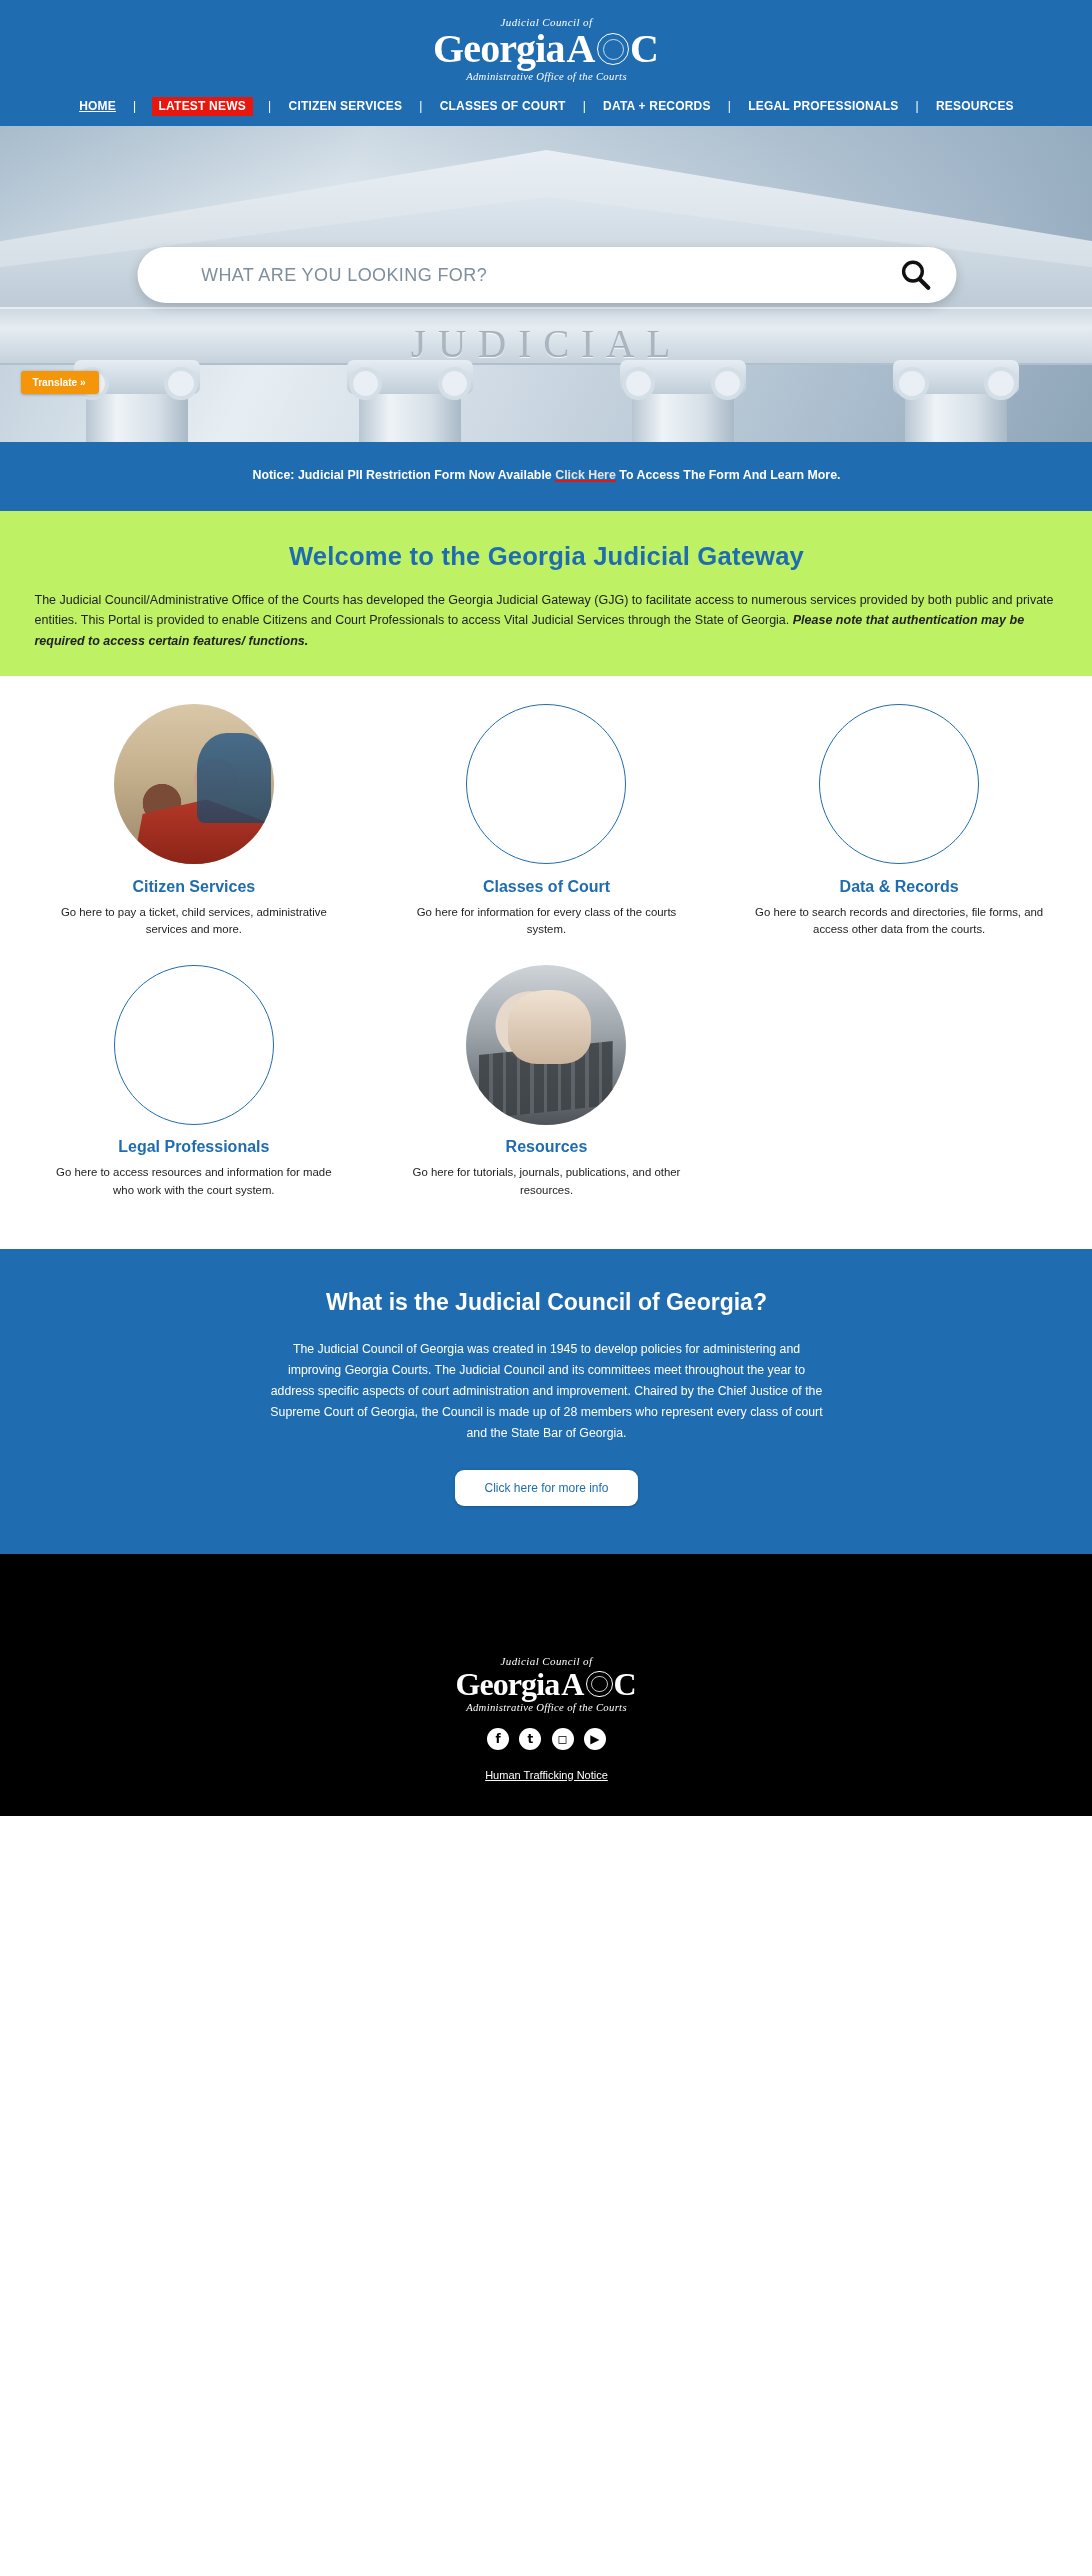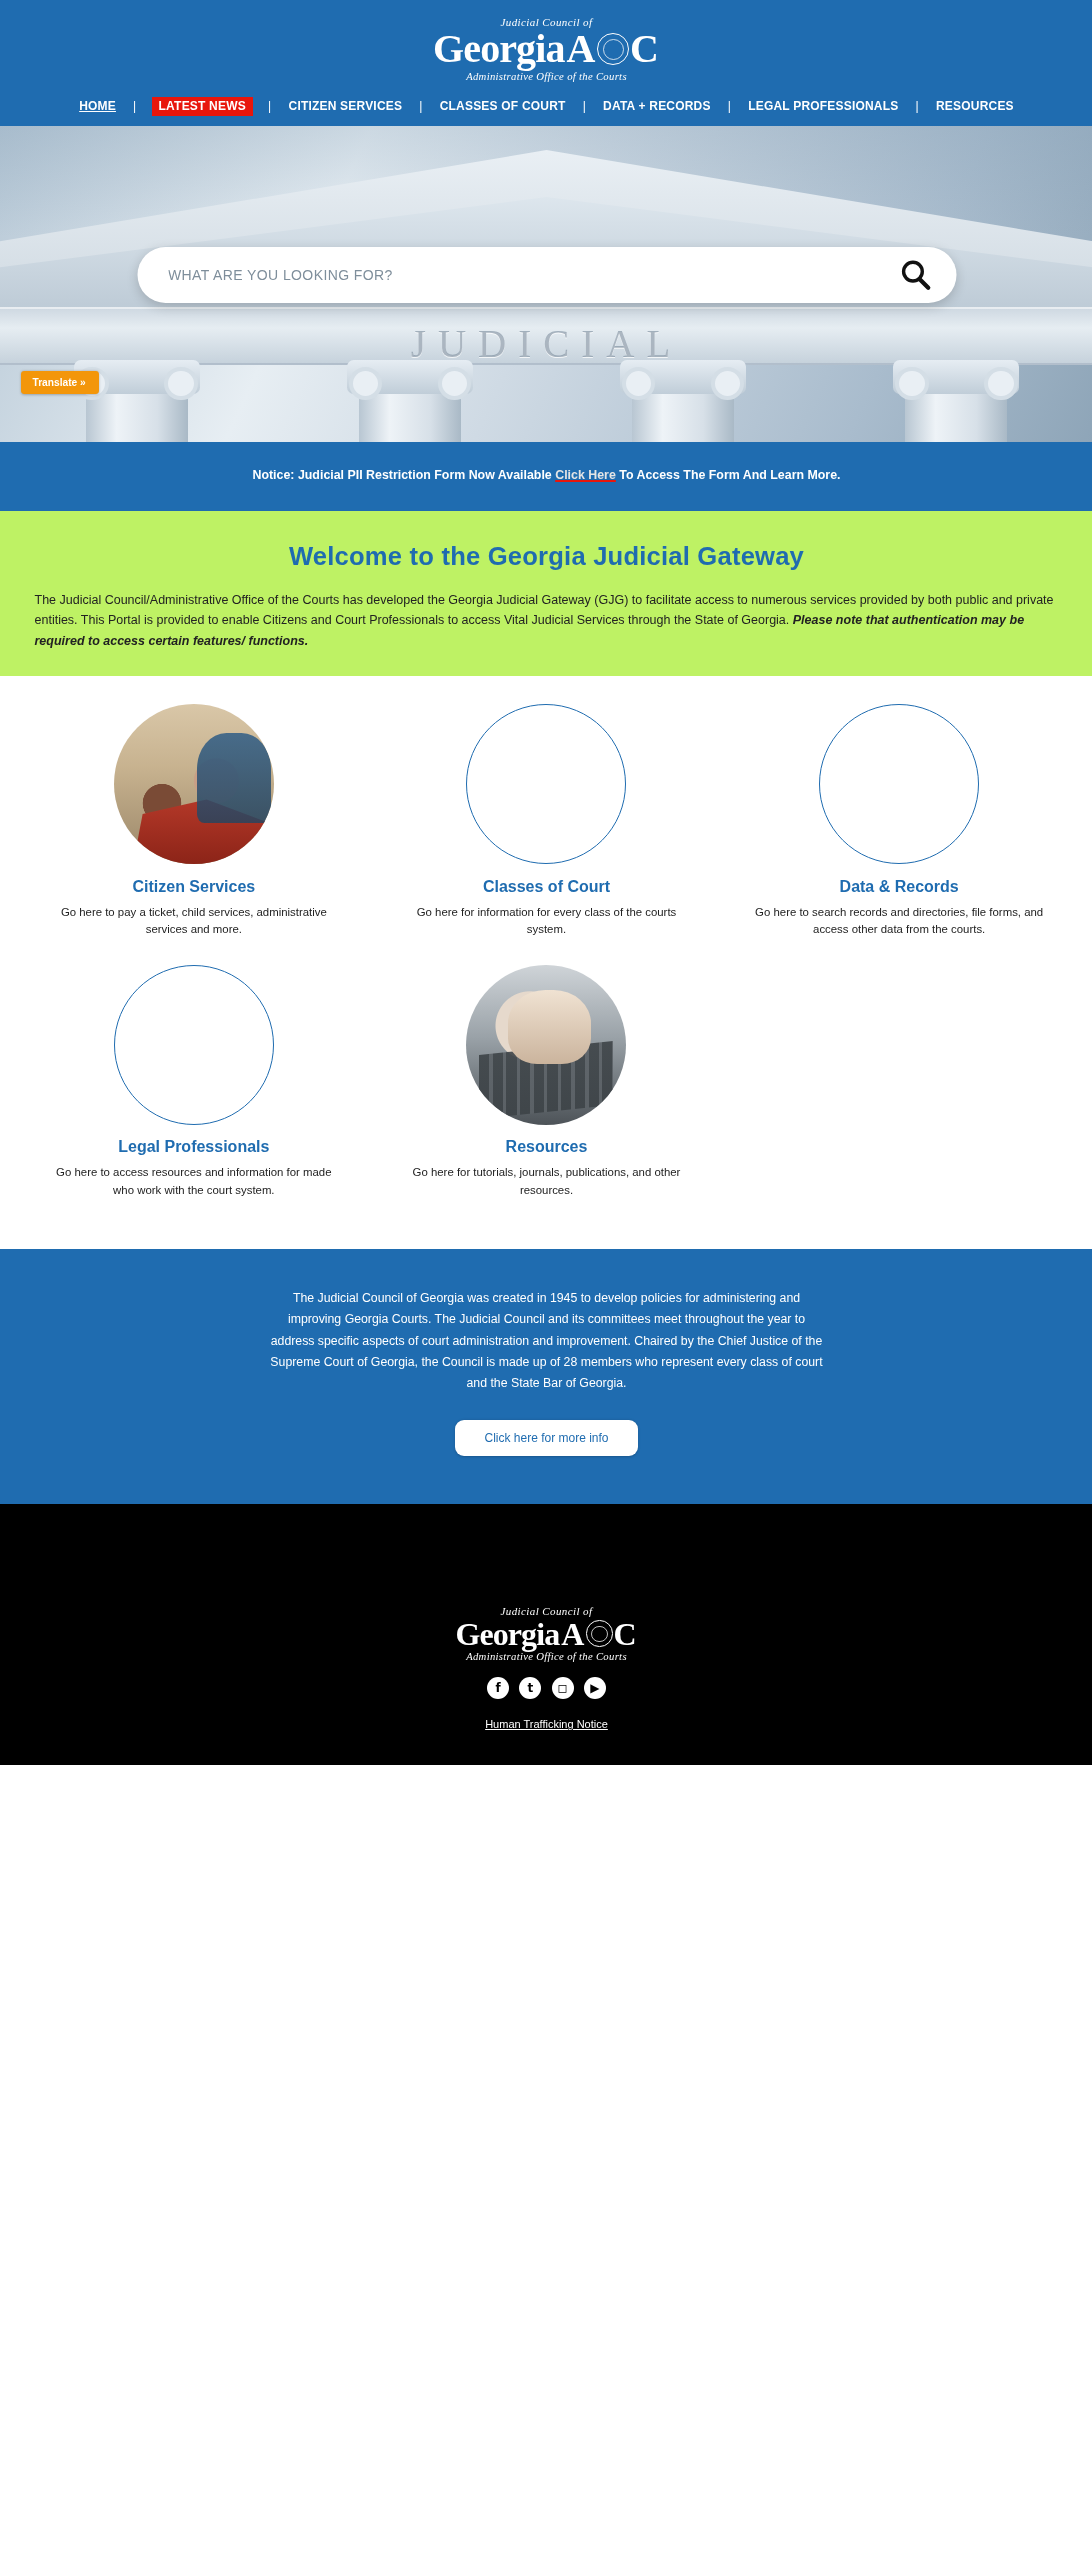--- a/index.html
+++ b/index.html
@@ -200,24 +200,25 @@
     height: 56px;
     display: flex;
     align-items: center;
     padding: 0 24px 0 31px;
     box-shadow: 0 3.4px 12px rgba(0,0,0,.18);
   }
   .search-box input {
     flex: 1;
     border: none;
     outline: none;
-    font-size: 14px;
+    font-size: 18px;
     letter-spacing: 0.4px;
     color: #0c4a6e;
     font-family: "Liberation Sans", sans-serif;
+    margin-left: 33px;
   }
   .search-box input::placeholder { color: #7e8e9b; }
   .search-btn {
     background: none;
     border: none;
     cursor: pointer;
     display: flex;
     align-items: center;
   }
   .translate {
@@ -527,20 +528,21 @@
   </div>
   <div class="card">
     <div class="circle photo-resources"></div>
     <h3>Resources</h3>
     <p>Go here for tutorials, journals, publications, and other resources.</p>
   </div>
 </div>
 
 <div class="council">
   <div class="council-inner">
+    <h2>What is the Judicial Council of Georgia?</h2>
     <p>The Judicial Council of Georgia was created in 1945 to develop policies for administering and improving Georgia Courts. The Judicial Council and its committees meet throughout the year to address specific aspects of court administration and improvement. Chaired by the Chief Justice of the Supreme Court of Georgia, the Council is made up of 28 members who represent every class of court and the State Bar of Georgia.</p>
     <a class="council-btn" href="#">Click here for more info</a>
   </div>
 </div>
 
 <div class="footer">
   <div class="logo">
     <div class="sup">Judicial Council of</div>
     <div class="main">
       <span class="word">Georgia</span>

